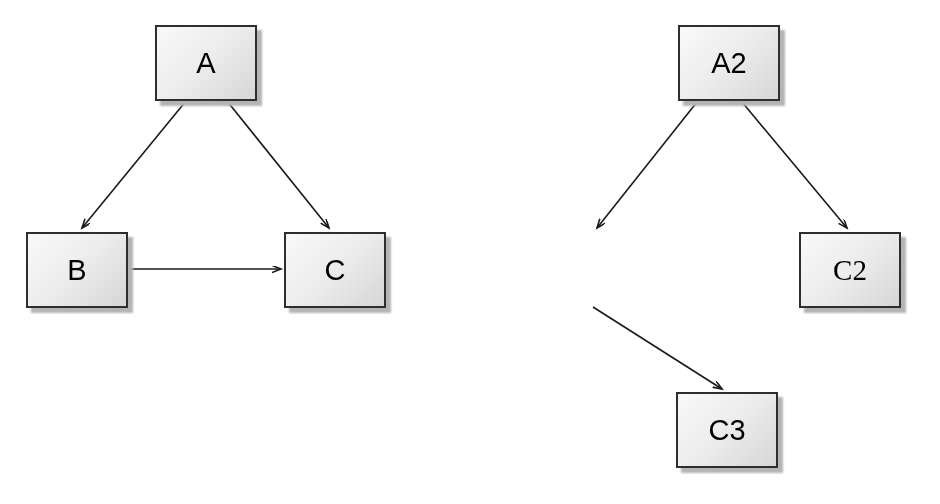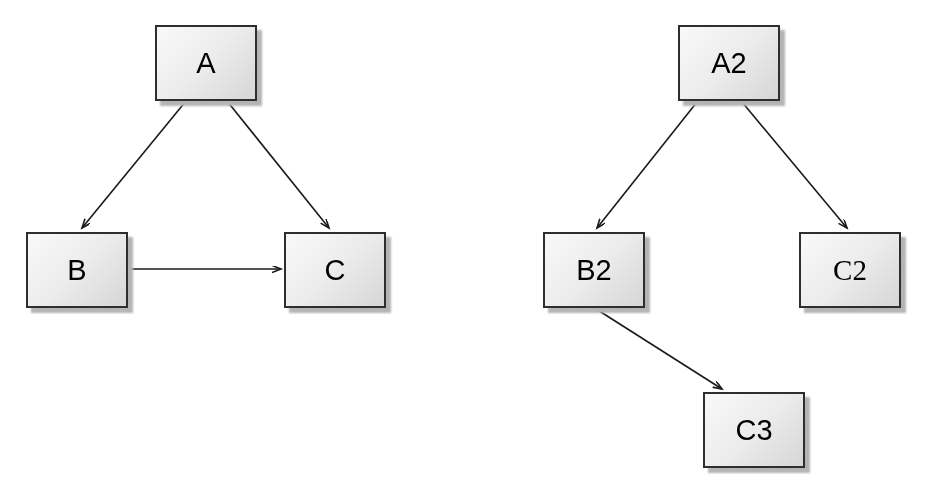--- a/index.html
+++ b/index.html
@@ -40,21 +40,21 @@
     line-height: 1;
     user-select: none;
   }
   
   .pos-a  { left: 155px; top: 25px;  }
   .pos-b  { left: 26px;  top: 232px; }
   .pos-c  { left: 284px; top: 232px; }
   .pos-a2 { left: 669px; top: 25px; margin-left: 9px;  }
   .pos-b2 { left: 543px; top: 232px; }
   .pos-c2 { left: 799px; top: 232px; font-family: Liberation Serif, serif; }
-  .pos-c3 { left: 676px; top: 392px; margin-left: 27px; }
+  .pos-c3 { left: 676px; top: 392px; }
 </style>
 </head>
 <body>
 
 <div class="canvas">
 
   <svg class="edges-svg" width="940" height="504" viewBox="0 0 940 504" xmlns="http://www.w3.org/2000/svg">
     <defs>
       <marker id="arrow" markerUnits="userSpaceOnUse" markerWidth="14" markerHeight="12" refX="9" refY="3.5" orient="auto">
         <path d="M0,0 L9,3.5 L0,7" fill="none" stroke="#1a1a1a" stroke-width="1.6"></path>
@@ -74,23 +74,20 @@
   <div class="node pos-b">
     <span class="node-label">B</span>
   </div>
   <div class="node pos-c">
     <span class="node-label">C</span>
   </div>
 
   <div class="node pos-a2">
     <span class="node-label">A2</span>
   </div>
-  <div class="node pos-b2">
-    <span class="node-label">B2</span>
-  </div>
   <div class="node pos-c2">
     <span class="node-label">C2</span>
   </div>
   <div class="node pos-c3">
     <span class="node-label">C3</span>
   </div>
 
 </div>
 
 </body></html>

